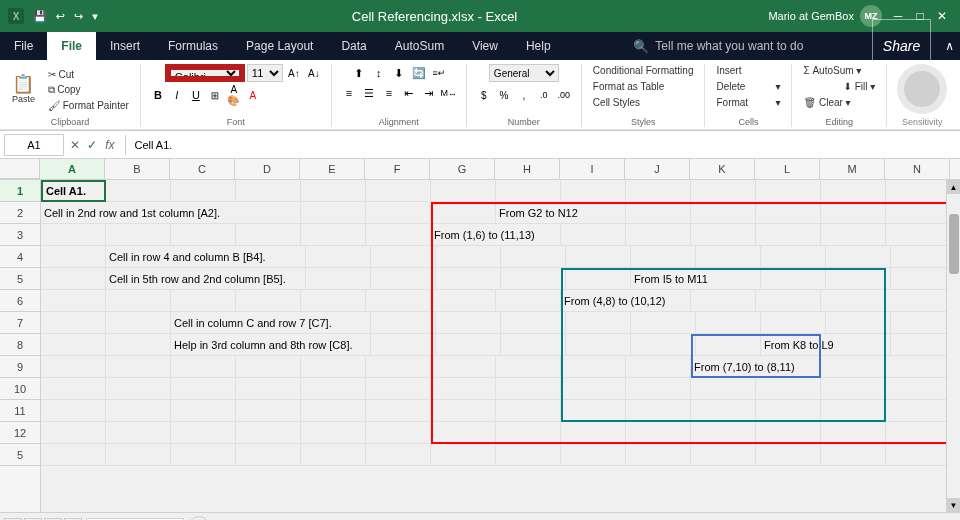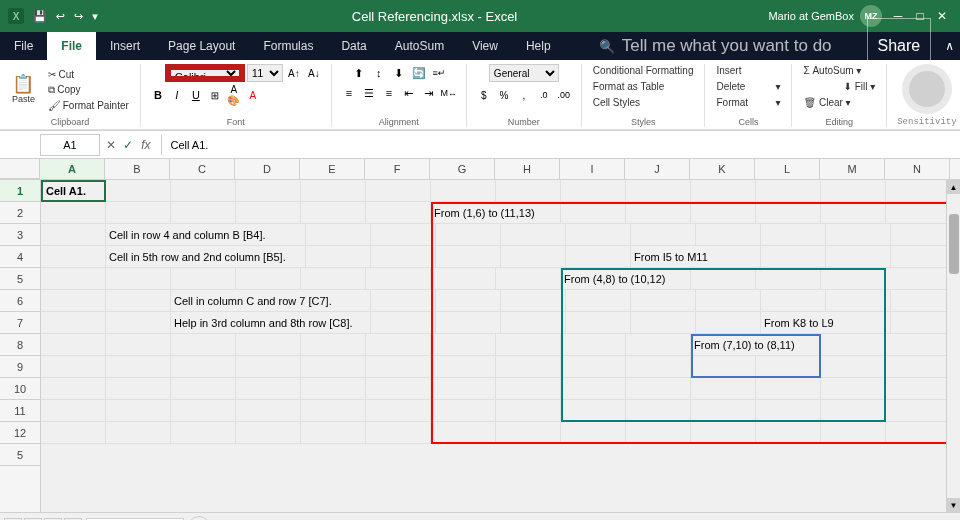--- a/index.html
+++ b/index.html
@@ -52,21 +52,21 @@
     .fs-btn { width: 18px; height: 18px; background: transparent; border: 1px solid transparent; cursor: pointer; font-size: 11px; display: flex; align-items: center; justify-content: center; }
     .fs-btn.bold { font-weight: bold; }
     .fs-btn.italic { font-style: italic; }
     .fs-btn.underline { text-decoration: underline; }
 
     
     .num-select { width: 70px; height: 18px; font-size: 10px; border: 1px solid #ccc; }
 
     
     .formula-bar { display: flex; align-items: center; height: 28px; background: white; border-bottom: 1px solid #d0d0d0; padding: 0 4px; gap: 4px; }
-    .name-box { width: 60px; height: 22px; border: 1px solid #ccc; font-size: 11px; text-align: center; padding: 0 4px; margin-left: 36px; }
+    .name-box { width: 60px; height: 22px; border: 1px solid #ccc; font-size: 11px; text-align: center; padding: 0 4px; }
     .formula-separator { width: 1px; height: 20px; background: #ccc; margin: 0 4px; }
     .formula-input { flex: 1; height: 22px; border: none; outline: none; font-size: 11px; font-family: 'Segoe UI', Arial, sans-serif; }
 
     
     .col-headers { display: flex; background: #f5f5f5; border-bottom: 1px solid #d0d0d0; }
     .row-num-header { width: 40px; min-width: 40px; background: #f5f5f5; border-right: 1px solid #d0d0d0; border-bottom: 1px solid #d0d0d0; }
     .col-header { width: 65px; min-width: 65px; height: 20px; background: #f5f5f5; border-right: 1px solid #d0d0d0; font-size: 11px; text-align: center; display: flex; align-items: center; justify-content: center; color: #444; }
     .col-header.active { background: #e8f5e9; color: #217346; font-weight: 600; }
     .row-numbers { display: flex; flex-direction: column; background: #f5f5f5; border-right: 1px solid #d0d0d0; }
     .row-num { width: 40px; height: 22px; border-bottom: 1px solid #d0d0d0; font-size: 11px; text-align: center; display: flex; align-items: center; justify-content: center; color: #444; background: #f5f5f5; }
@@ -105,21 +105,21 @@
       z-index: 6;
     }
     .blue-border-overlay {
       position: absolute;
       border: 2px solid #4472c4;
       pointer-events: none;
       z-index: 7;
     }
 
     .sensitivity-section { display: flex; flex-direction: column; align-items: center; justify-content: center; padding: 0 10px; font-size: 10px; color: #666; }
-    .sensitivity-label { font-size: 9px; color: #888; font-family: Liberation Mono, monospace; }
+    .sensitivity-label { font-size: 9px; color: #888; }
   </style>
 </head>
 <body>
 
 <div class="title-bar">
   <div class="title-bar-left">
     <div class="title-icon">X</div>
     <div class="qat">
       <button class="qat-btn">💾</button>
       <button class="qat-btn">↩</button>
@@ -137,32 +137,32 @@
       <button class="wc-btn wc-close">✕</button>
     </div>
   </div>
 </div>
 
 <div class="ribbon">
   <div class="ribbon-tabs">
     <div class="ribbon-tab">File</div>
     <div class="ribbon-tab active">File</div>
     <div class="ribbon-tab">Insert</div>
+    <div class="ribbon-tab">Formulas</div>
     <div class="ribbon-tab">Page Layout</div>
-    <div class="ribbon-tab">Formulas</div>
     <div class="ribbon-tab">Data</div>
     <div class="ribbon-tab">AutoSum</div>
     <div class="ribbon-tab">View</div>
     <div class="ribbon-tab">Help</div>
     <div style="flex:1; display:flex; align-items:center; justify-content:center; gap:6px;">
       <span style="font-size:13px; color:rgba(255,255,255,0.7);">🔍</span>
-      <span style="font-size:17px; color:rgba(255,255,255,0.7);">Tell me what you want to do</span>
+      <span style="font-size:12px; color:rgba(255,255,255,0.7);">Tell me what you want to do</span>
     </div>
     <div style="display:flex; align-items:center; padding-right:8px;">
-      <button style="background:transparent; border:1px solid rgba(255,255,255,0.5); color:white; padding:18px 10px; font-size:16px; cursor:pointer;">Share</button>
+      <button style="background:transparent; border:1px solid rgba(255,255,255,0.5); color:white; padding:18px 10px; font-size:14px; cursor:pointer;font-style:italic;">Share</button>
     </div>
     <button style="background:transparent; border:none; color:white; cursor:pointer; padding:0 6px; font-size:12px;">∧</button>
   </div>
 
   <div class="ribbon-content">
 
     <div class="ribbon-group">
       <div class="ribbon-group-content">
         <div style="display:flex; flex-direction:column; align-items:center; margin-right:4px;">
           <button class="rb-btn">
@@ -344,20 +344,33 @@
         <div class="cell"></div>
         <div class="cell"></div>
         <div class="cell"></div>
         <div class="cell"></div>
         <div class="cell"></div>
         <div class="cell"></div>
         <div class="cell"></div>
 
       </div>
 
+      <div class="grid-row">
+        <div class="cell" style="width:260px; min-width:260px;">Cell in 2nd row and 1st column [A2].</div>
+        <div class="cell"></div>
+        <div class="cell"></div>
+        <div class="cell"></div>
+        <div class="cell" style="width:130px; min-width:130px;">From G2 to N12</div>
+        <div class="cell"></div>
+        <div class="cell"></div>
+        <div class="cell"></div>
+        <div class="cell"></div>
+        <div class="cell"></div>
+
+      </div>
 
       <div class="grid-row">
         <div class="cell"></div>
         <div class="cell"></div>
         <div class="cell"></div>
         <div class="cell"></div>
         <div class="cell"></div>
         <div class="cell"></div>
         <div class="cell" style="width:130px; min-width:130px;">From (1,6) to (11,13)</div>
         <div class="cell"></div>

